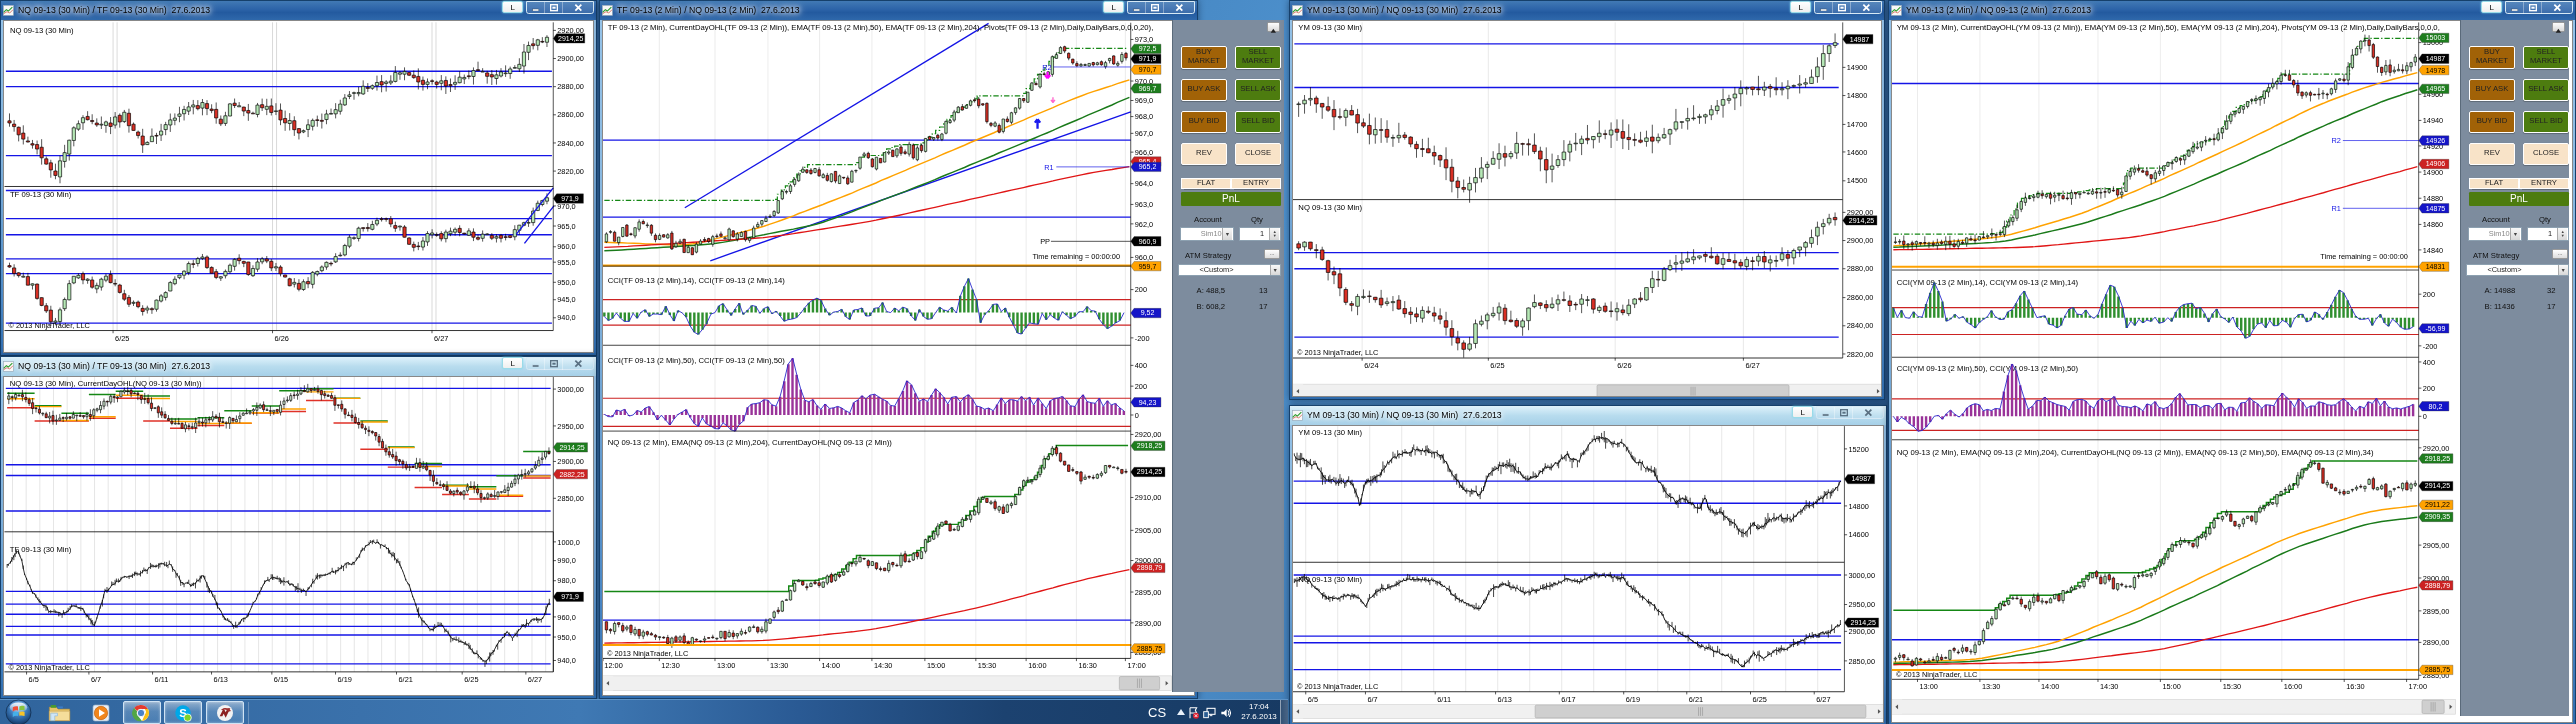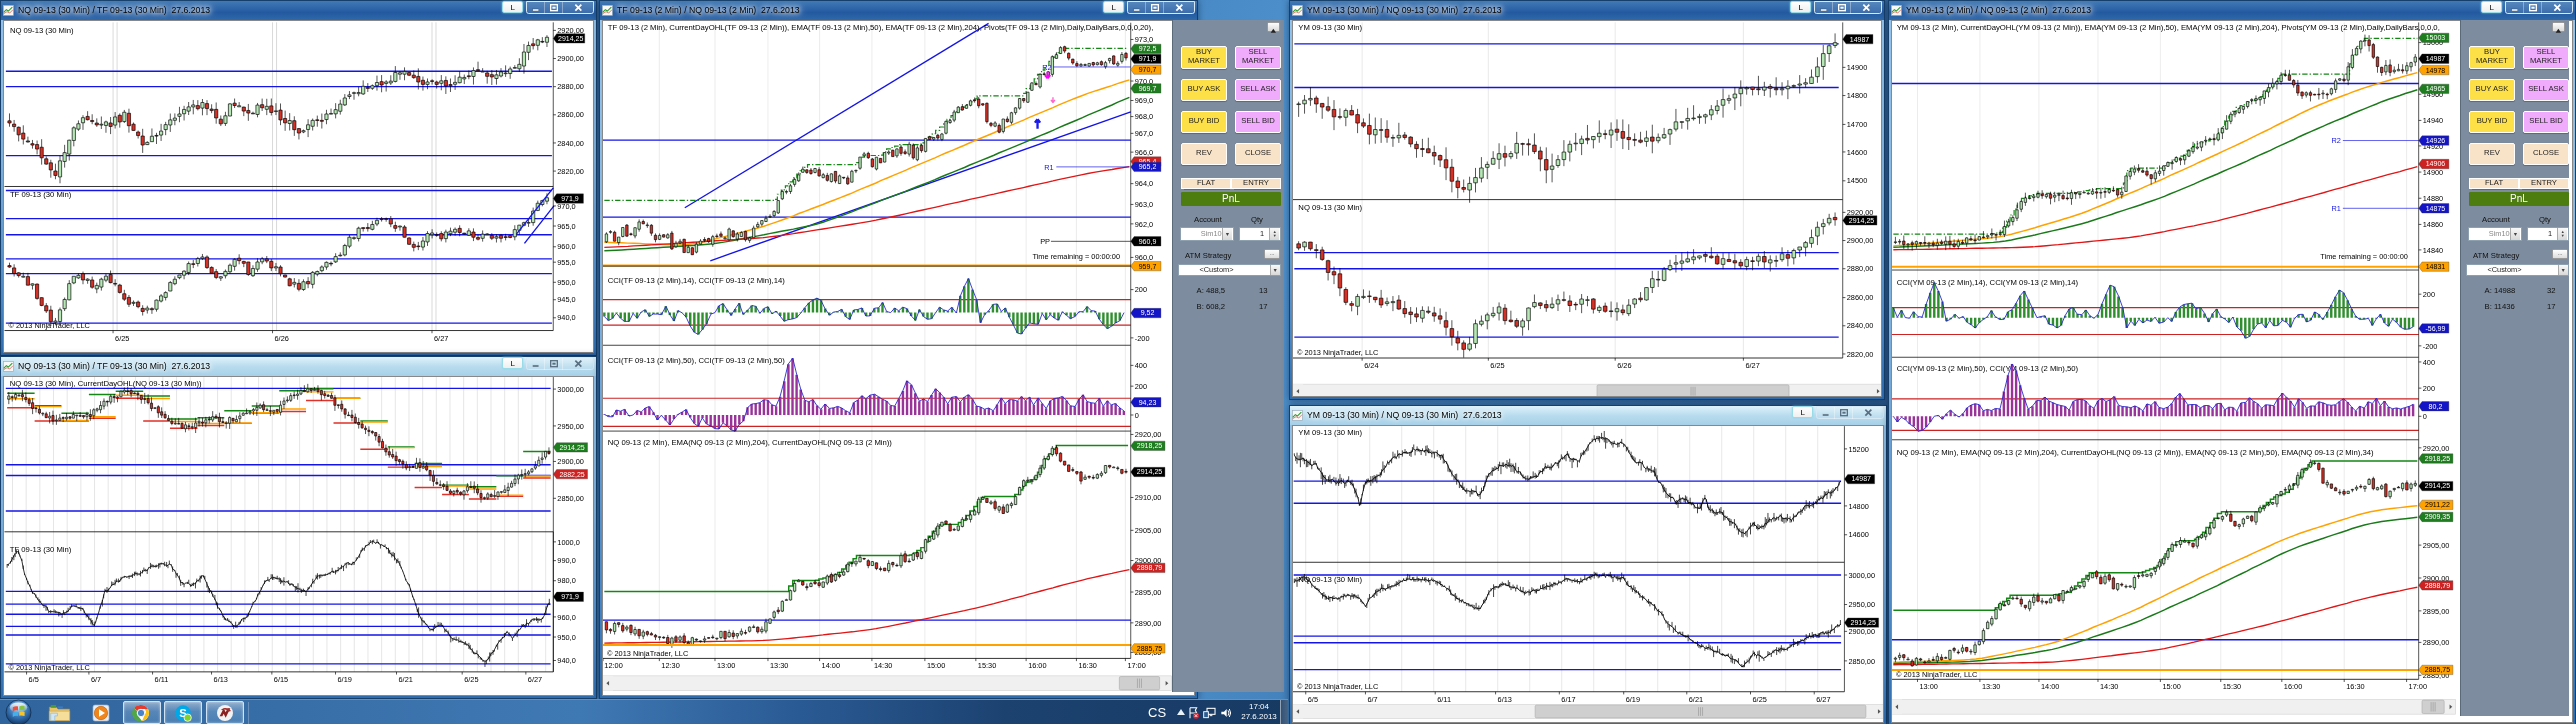--- a/index.html
+++ b/index.html
@@ -15,21 +15,21 @@
 .cbtns{position:absolute;top:0.7px;display:flex;height:12.7px}
 .lbtn{width:21.5px;height:12px;background:linear-gradient(#fff,#efefef);border:0.7px solid #9adbe8;border-radius:2px;
  color:#000;font-size:8px;text-align:center;line-height:11.4px;margin-right:2.7px;box-shadow:0 0 2px #7fd4ee}
 .grp{display:flex;height:12.7px;border:0.7px solid #d7e9f5;border-radius:0 0 2.7px 2.7px;background:rgba(255,255,255,0.12)}
 .cb{height:11.4px;display:flex;align-items:center;justify-content:center;color:#fff;font-size:7.4px;border-right:0.7px solid rgba(255,255,255,0.35)}
 .cb:last-child{border-right:none}
 svg text{font-family:"Liberation Sans",sans-serif}
 .dom{position:absolute;background:#7d8c9e;border-left:0.7px solid #5a6a7a}
 .dbtn{position:absolute;border:0.7px solid #fff;border-radius:2px;font-size:7.7px;color:#222;
  display:flex;align-items:center;justify-content:center;text-align:center;line-height:1.15;box-shadow:0 0.7px 0.7px rgba(0,0,0,0.25)}
-.buy{background:#fde047}.sell{background:#f0abfc}.neut{background:#f8e3c8}
+.buy{background:#a16207}.sell{background:#4d7c0f}.neut{background:#f8e3c8}
 .pnl{position:absolute;background:#4d7c0f;color:#fff;font-size:10px;display:flex;align-items:center;justify-content:center;border-radius:1.3px}
 .dlbl{position:absolute;font-size:7.7px;color:#111}
 .dd{position:absolute;background:#fff;border:0.7px solid #8ca0b0;font-size:7.4px;color:#222;display:flex;align-items:center;padding-left:20px}
 .dd .ar{position:absolute;right:0.7px;top:0.7px;bottom:0.7px;width:10px;background:linear-gradient(#f8f8f8,#d8d8d8);border-left:0.7px solid #aaa;
  display:flex;align-items:center;justify-content:center;font-size:5.4px;color:#444}
 .taskbar{position:absolute;left:0;top:699px;width:1288px;height:25.5px;
  background:linear-gradient(90deg,#30649c 0%,#3a71ab 28%,#3f79b4 45%,#2a5a94 62%,#1c4270 78%,#173a63 100%);
  border-top:0.7px solid #5e93c6}
 </style></head><body>
 <div class="win" style="left:0px;top:0px;width:597px;height:356px">

